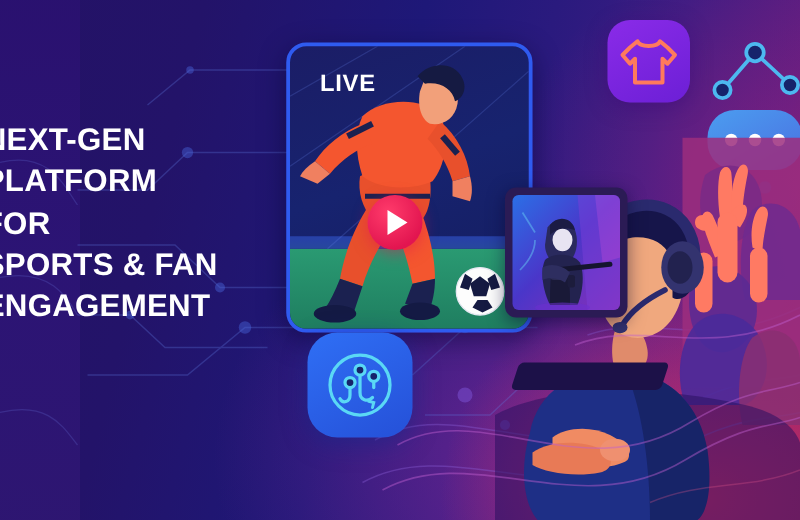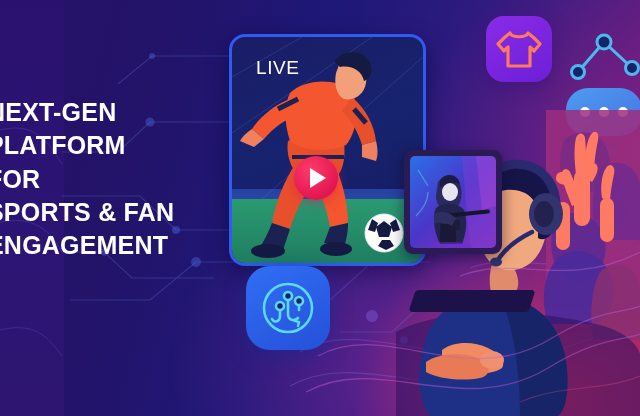--- a/index.html
+++ b/index.html
@@ -32,21 +32,21 @@
     position:absolute;left:229px;top:34px;width:191px;height:226px;
     border-radius:16px;border:3px solid #2f5bf0;
     background:linear-gradient(160deg,#1b1d66 0%,#17236f 45%,#141c5e 100%);
     overflow:hidden;box-shadow:0 6px 22px rgba(5,2,40,.45);
   }
   #videocard .pitch{position:absolute;left:0;right:0;bottom:0;height:64px;
     background:linear-gradient(180deg,#2a9a72 0%,#1f7e60 100%);}
   #videocard .pitchline{position:absolute;left:0;right:0;bottom:64px;height:10px;
     background:linear-gradient(180deg,#2740a8 0%,#27489d 100%);}
   #live-label{position:absolute;left:24px;top:20px;color:#fff;font-size:19px;
-    font-weight:normal;letter-spacing:.6px;}
+    font-weight:bold;letter-spacing:.6px;}
   #play-button{position:absolute;left:62px;top:119px;width:44px;height:44px;border-radius:50%;
     background:radial-gradient(circle at 38% 32%,#ff3b6b 0%,#e21550 72%);
     box-shadow:0 3px 12px rgba(226,21,80,.5);cursor:pointer;}
   #play-button .tri{position:absolute;left:16px;top:12px;width:0;height:0;
     border-left:16px solid #fff;border-top:10px solid transparent;border-bottom:10px solid transparent;}
 
   
   .badge{position:absolute;border-radius:18px;display:block;}
   #badge-jersey{left:486px;top:16px;width:66px;height:66px;
     background:linear-gradient(150deg,#8a2be8 0%,#6c1fd6 100%);

